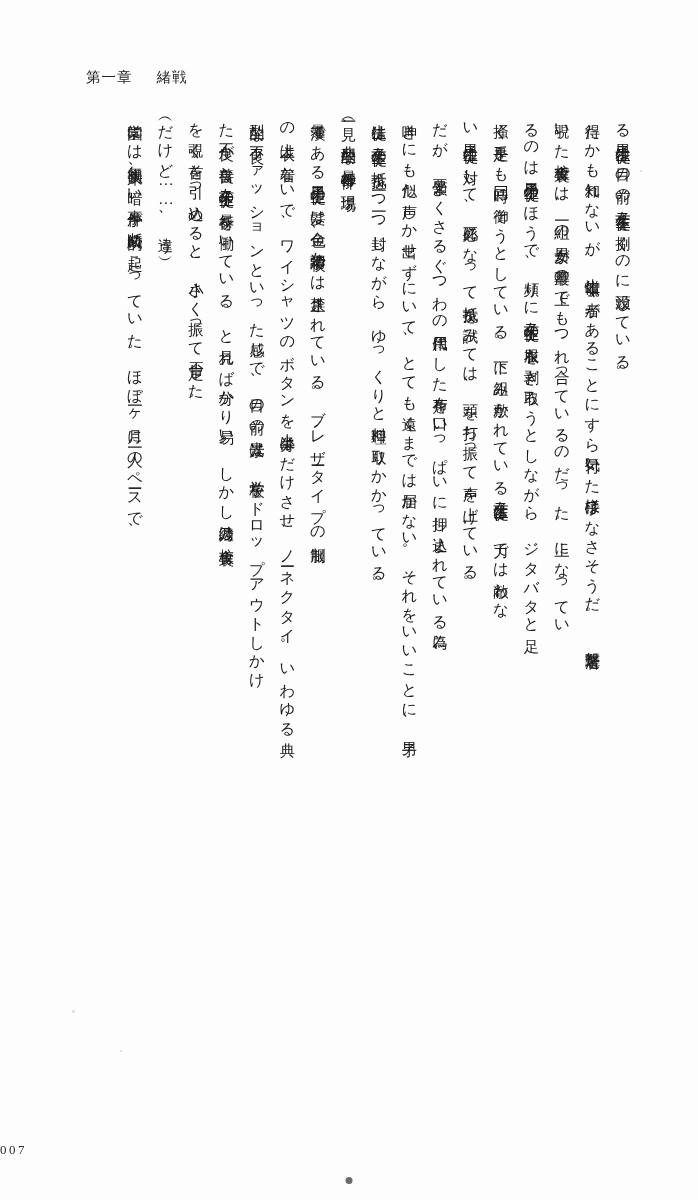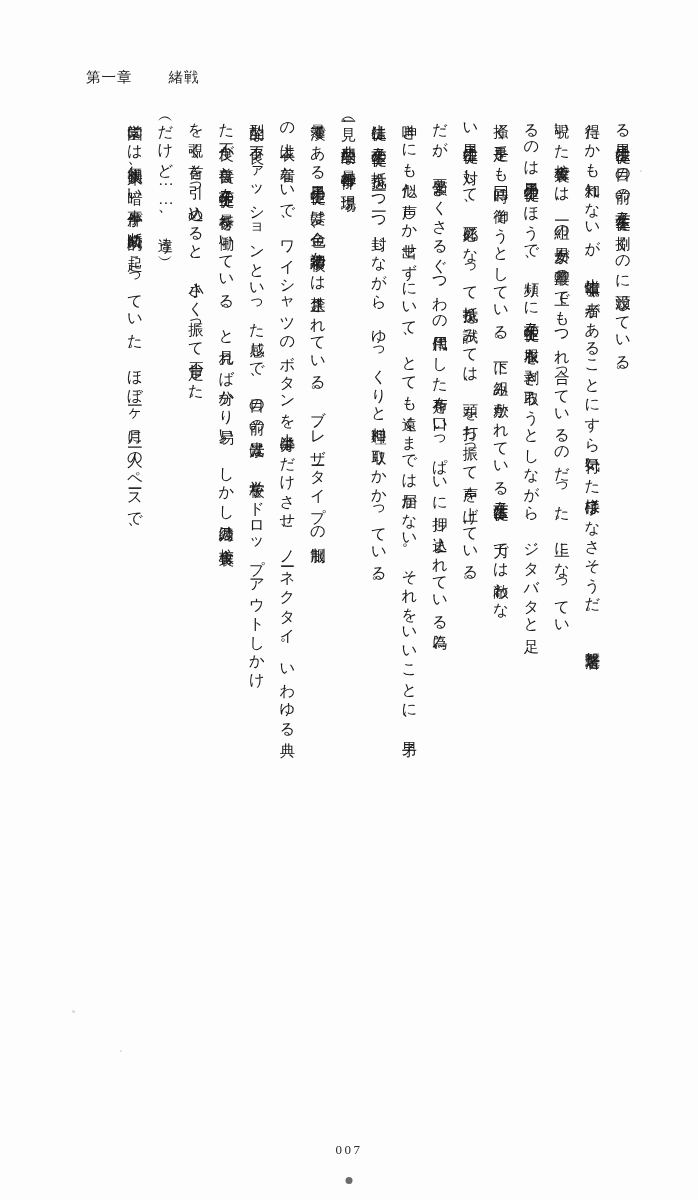--- a/index.html
+++ b/index.html
@@ -24,21 +24,21 @@
   .running-head {
     position: absolute;
     top: 68px;
     left: 86px;
     font-size: 14.5px;
     letter-spacing: 1px;
     color: #232323;
     white-space: nowrap;
   }
   .running-head .chap-num {
-    margin-right: 36px;
+    margin-right: 24px;
   }
   
   .body-text {
     position: absolute;
     top: 112px;
     right: 60px;
     height: 900px;
     width: 560px;
     writing-mode: vertical-rl;
     text-orientation: upright;
@@ -52,21 +52,21 @@
     margin: 0;
     padding: 0;
     text-indent: 0;
   }
   
   .page-number {
     position: absolute;
     bottom: 42px;
     left: 0;
     right: 0;
-    text-align: center;
+    text-align: left;
     font-size: 13px;
     letter-spacing: 2.5px;
     color: #2a2a2a;
     font-family: "Liberation Serif", "DejaVu Serif", serif;
   }
   .page-mark {
     position: absolute;
     bottom: 16px;
     left: 50%;
     transform: translateX(-50%);

